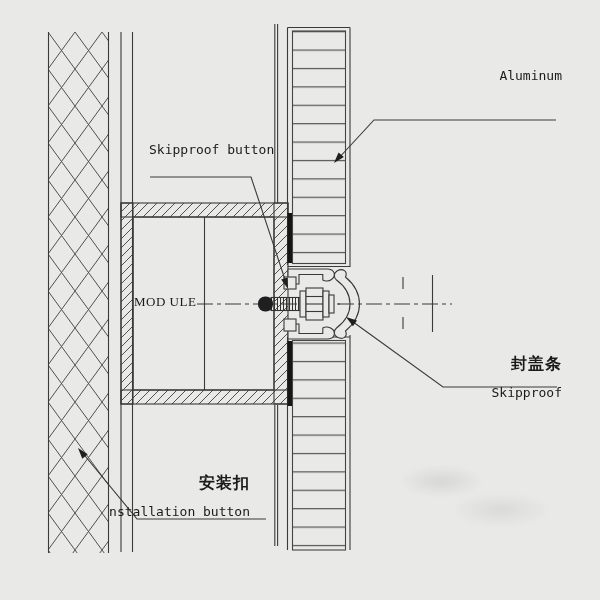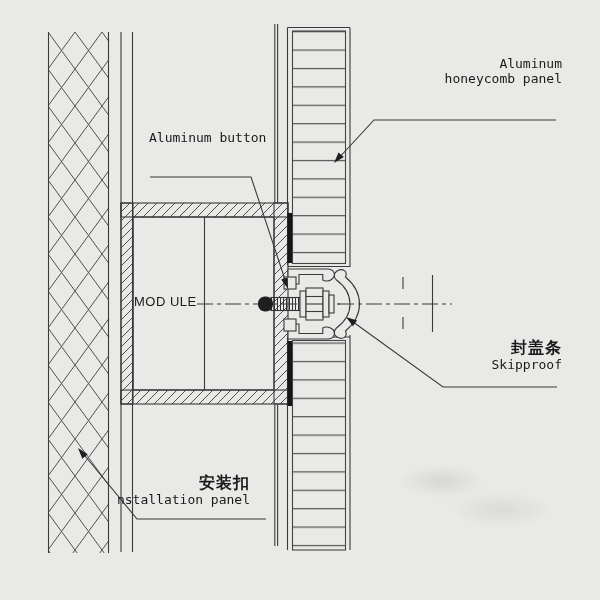--- a/index.html
+++ b/index.html
@@ -2,27 +2,27 @@
 <html><head>
 <meta charset="utf-8">
 <style>
   html,body{margin:0;padding:0;background:#fff;}
   .frame{position:relative;width:600px;height:600px;background:#e9e9e7;overflow:hidden;
          font-family:"DejaVu Sans",sans-serif;}
   .frame svg{position:absolute;left:0;top:0;}
   .label{position:absolute;color:#1a1a1a;white-space:nowrap;}
   .zh{font-family:"DejaVu Sans",sans-serif;font-size:16px;font-weight:600;
       letter-spacing:1px;line-height:19px;display:block;}
-  .en{font-family:"DejaVu Sans Mono",monospace;font-size:13px;line-height:15px;display:block;}
-  .mono{font-family:Liberation Sans, sans-serif;}
+  .en{font-family:"DejaVu Sans Mono",monospace;font-size:13px;line-height:15px;display:block;margin-top:12px;}
+  .mono{font-family:Liberation Serif, serif;}
   .right{text-align:right;}
   #label-module{left:134px;top:294px;font-size:13px;letter-spacing:0.5px;}
   #label-skipproof{left:149px;top:130px;}
   #label-honeycomb{right:38px;top:56px;}
-  #label-covering{right:38px;top:338px;}
+  #label-covering{right:38px;top:354px;}
   #label-install{right:350px;top:473px;}
   #watermark{position:absolute;left:382px;top:448px;width:170px;height:95px;
      background:
        radial-gradient(ellipse 60px 22px at 35% 35%, rgba(150,150,148,0.22), rgba(150,150,148,0) 70%),
        radial-gradient(ellipse 70px 24px at 70% 65%, rgba(150,150,148,0.18), rgba(150,150,148,0) 70%);
      filter:blur(2px);}
 </style>
 </head>
 <body>
 
@@ -137,32 +137,31 @@
       <g>
         <polyline points="266,519 137,519 81,451"></polyline>
         <polygon points="78,448 87.7,454.2 82.3,458.7" fill="#1f1f1f" stroke="none"></polygon>
       </g>
     </g>
   </svg>
 
   <div class="label mono" id="label-module">MOD ULE</div>
 
   <div class="label" id="label-skipproof">
-    <span class="en">Aluminum button</span>
+    <span class="en">Skipproof button</span>
   </div>
 
   <div class="label right" id="label-honeycomb">
     <span class="en">Aluminum</span>
-    <span class="en">honeycomb panel</span>
   </div>
 
   <div class="label right" id="label-covering">
     <span class="zh">封盖条</span>
     <span class="en">Skipproof</span>
   </div>
 
   <div class="label right" id="label-install">
     <span class="zh">安装扣</span>
-    <span class="en">nstallation panel</span>
+    <span class="en">nstallation button</span>
   </div>
 
   <div id="watermark"></div>
 </div>
 
 </body></html>

